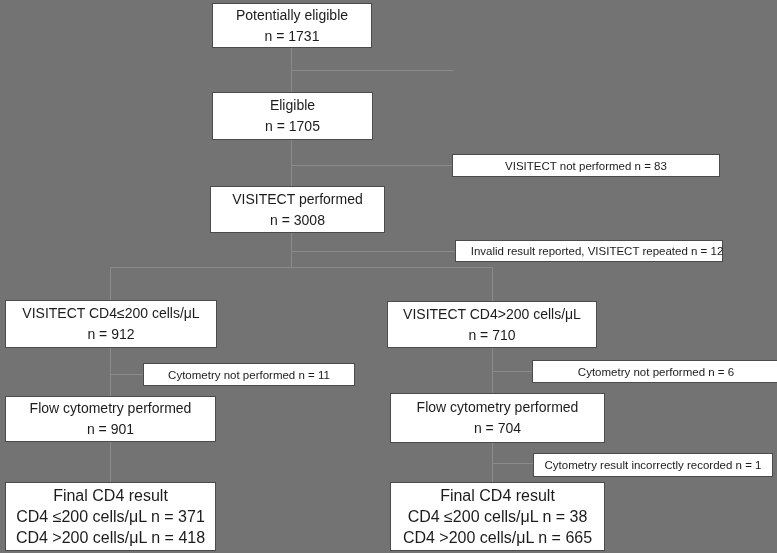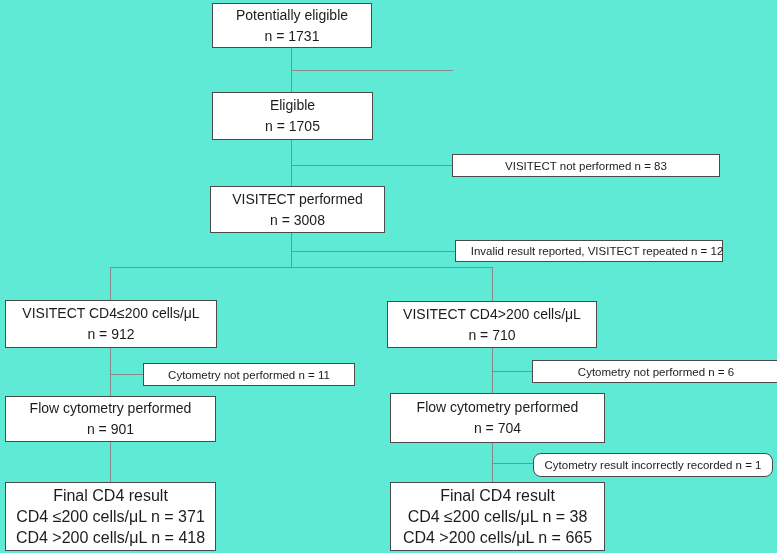--- a/index.html
+++ b/index.html
@@ -4,21 +4,21 @@
 <style>
   html, body {
     margin: 0;
     padding: 0;
     background: #ffffff;
   }
   .stage {
     position: relative;
     width: 777px;
     height: 553px;
-    background: #5eead4;
+    background: #737373;
     font-family: "Liberation Sans", sans-serif;
     color: #1c1c1c;
     overflow: hidden;
   }
   .box {
     position: absolute;
     box-sizing: border-box;
     background: #ffffff;
     border: 1px solid #4b4b4b;
     display: flex;
@@ -126,21 +126,21 @@
 
   <div class="box side-box" style="left:532px; top:360px; width:248px; height:23px;">
     <div class="ln">Cytometry not performed n = 6</div>
   </div>
 
   <div class="box main-box" style="left:390px; top:393px; width:215px; height:50px;">
     <div class="ln">Flow cytometry performed</div>
     <div class="ln">n = 704</div>
   </div>
 
-  <div class="box side-box" style="left:533px; top:453px; width:240px; height:24px;border-radius:8px;">
+  <div class="box side-box" style="left:533px; top:453px; width:240px; height:24px;">
     <div class="ln">Cytometry result incorrectly recorded n = 1</div>
   </div>
 
   <div class="box final-box" style="left:390px; top:482px; width:215px; height:69px;">
     <div class="ln">Final CD4 result</div>
     <div class="ln">CD4 ≤200 cells/μL n = 38</div>
     <div class="ln">CD4 &gt;200 cells/μL n = 665</div>
   </div>
 
 </div>

